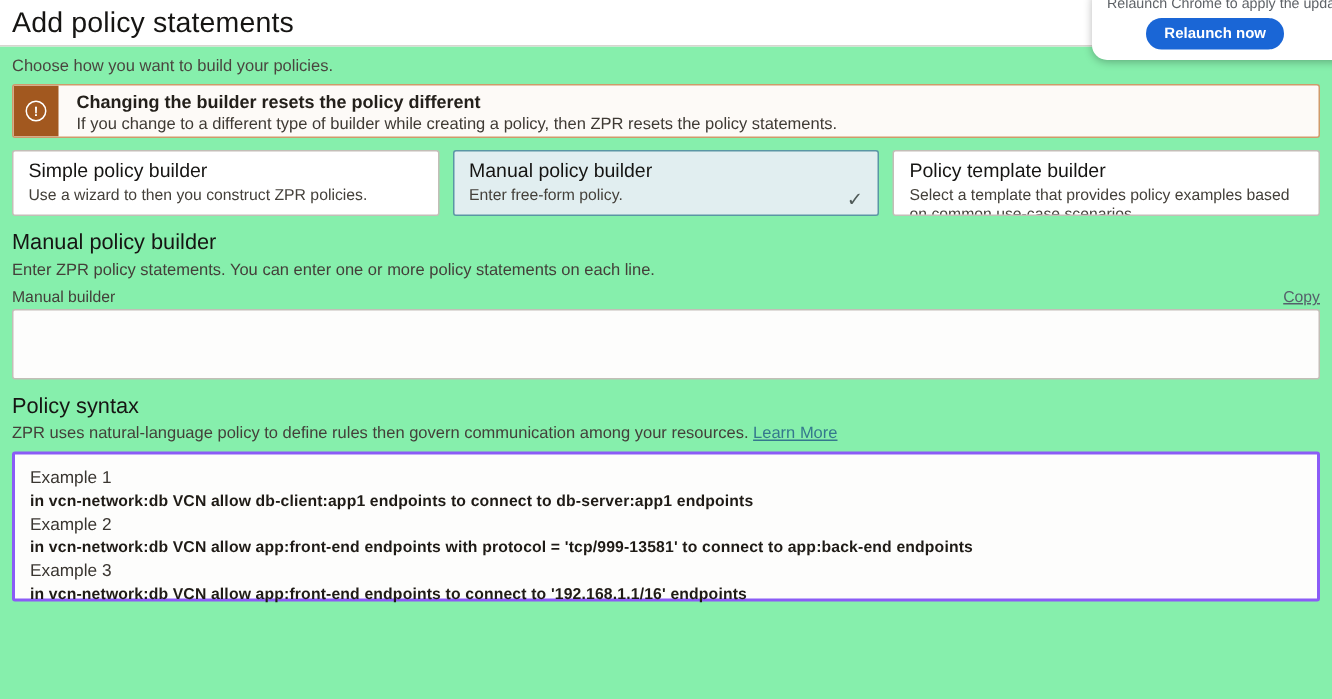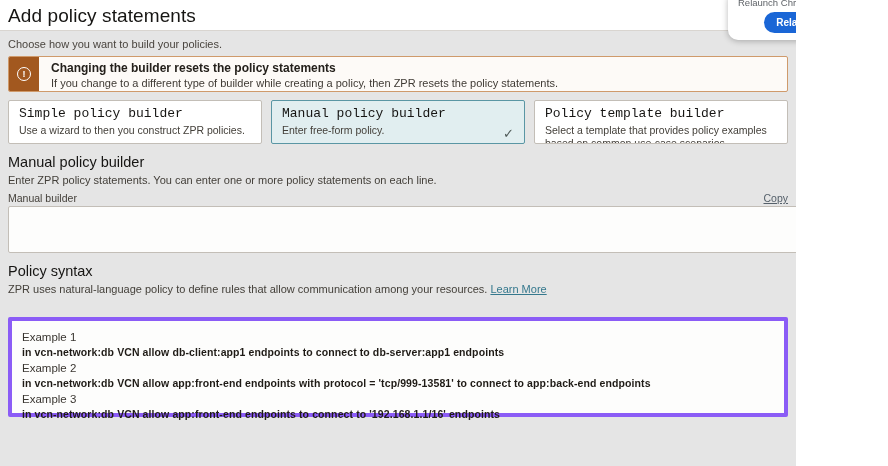--- a/index.html
+++ b/index.html
@@ -1,22 +1,22 @@
 <!DOCTYPE html>
 <html><head>
 <meta charset="utf-8">
 <style>
   * { margin: 0; padding: 0; box-sizing: border-box; }
   html, body { background: #ffffff; }
   body { font-family: "Liberation Sans", "DejaVu Sans", sans-serif; color: #1c1813; }
 
   .screen {
     position: relative;
-    width: 796px; height: 466px;
-    background: #e5e5e5;
+    width: 888px; height: 466px;
+    background: #86efac;
     overflow: hidden;
   }
 
   
   .header {
     height: 31px;
     background: #ffffff;
     border-bottom: 1px solid #d9d5d0;
     padding: 5px 8px 0 8px;
   }
@@ -78,21 +78,21 @@
     border: 1px solid #c3beb7;
     border-radius: 2px;
     padding: 5px 10px;
     cursor: pointer;
     overflow: hidden;
   }
   .card.selected {
     background: #e1eef0;
     border: 1px solid #5a96a4;
   }
-  .card-title { font-size: 13px; color: #161513; font-family: Liberation Mono, monospace; }
+  .card-title { font-size: 13px; color: #161513; }
   .card-desc  { font-size: 10.5px; color: #44403a; margin-top: 3px; line-height: 1.25; }
   .card-check {
     position: absolute;
     right: 10px; bottom: 2px;
     font-size: 13px;
     color: #4f5a58;
   }
 
   
   .section-heading {
@@ -136,23 +136,23 @@
   }
 
   
   .syntax-desc { margin-top: 4px; font-size: 11px; color: #44403a; }
   .learn-more {
     color: #35788d;
     text-decoration: underline;
     cursor: pointer;
   }
   .examples {
-    margin-top: 22px;
+    margin-top: 6px;
     background: #fdfdfc;
-    border: 4px solid #8b5cf6;
+    border: 2px solid #8b5cf6;
     border-radius: 2px;
     padding: 8px 10px 10px 10px;
     height: 100px;
   }
   .example-label { font-size: 11.5px; color: #3a3631; margin-top: 4px; }
   .example-label:first-child { margin-top: 2px; }
   .example-statement {
     font-size: 10.5px;
     font-weight: bold;
     color: #1f1b16;
@@ -205,21 +205,21 @@
 
   <div class="content">
 
     <div class="subtitle">Choose how you want to build your policies.</div>
 
     <div class="banner">
       <div class="banner-accent">
         <span class="alert-circle">!</span>
       </div>
       <div class="banner-text">
-        <div class="banner-title">Changing the builder resets the policy statements</div>
+        <div class="banner-title">Changing the builder resets the policy different</div>
         <div class="banner-body">If you change to a different type of builder while creating a policy, then ZPR resets the policy statements.</div>
       </div>
     </div>
 
     <div class="cards">
       <div class="card">
         <div class="card-title">Simple policy builder</div>
         <div class="card-desc">Use a wizard to then you construct ZPR policies.</div>
       </div>
       <div class="card selected">
@@ -237,21 +237,21 @@
     <div class="section-desc">Enter ZPR policy statements. You can enter one or more policy statements on each line.</div>
 
     <div class="field-row">
       <span class="field-label">Manual builder</span>
       <span class="copy-link">Copy</span>
     </div>
     <textarea class="manual-textarea" aria-label="Manual builder" style=""></textarea>
 
     <div class="section-heading">Policy syntax</div>
     <div class="syntax-desc">
-      <span>ZPR uses natural-language policy to define rules that allow communication among your resources.</span>
+      <span>ZPR uses natural-language policy to define rules then govern communication among your resources.</span>
       <span class="learn-more">Learn More</span>
     </div>
 
     <div class="examples">
       <div class="example-label">Example 1</div>
       <div class="example-statement">in vcn-network:db VCN allow db-client:app1 endpoints to connect to db-server:app1 endpoints</div>
       <div class="example-label">Example 2</div>
       <div class="example-statement">in vcn-network:db VCN allow app:front-end endpoints with protocol = 'tcp/999-13581' to connect to app:back-end endpoints</div>
       <div class="example-label">Example 3</div>
       <div class="example-statement">in vcn-network:db VCN allow app:front-end endpoints to connect to '192.168.1.1/16' endpoints</div>

